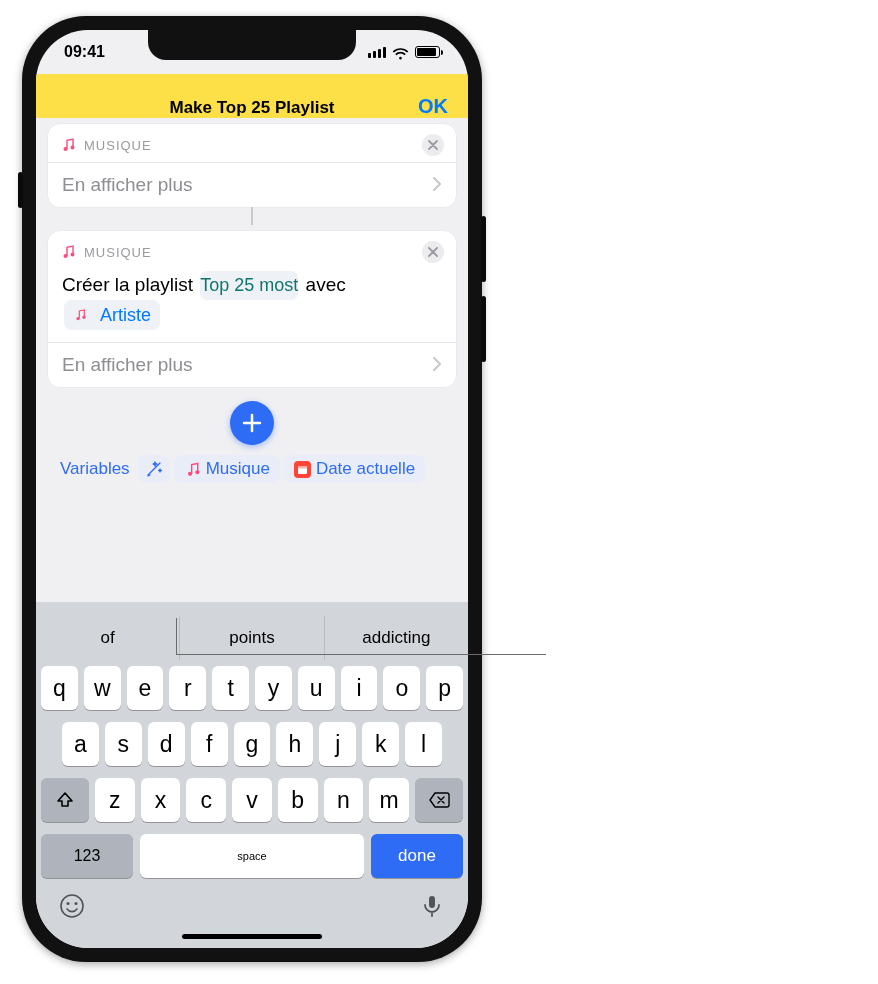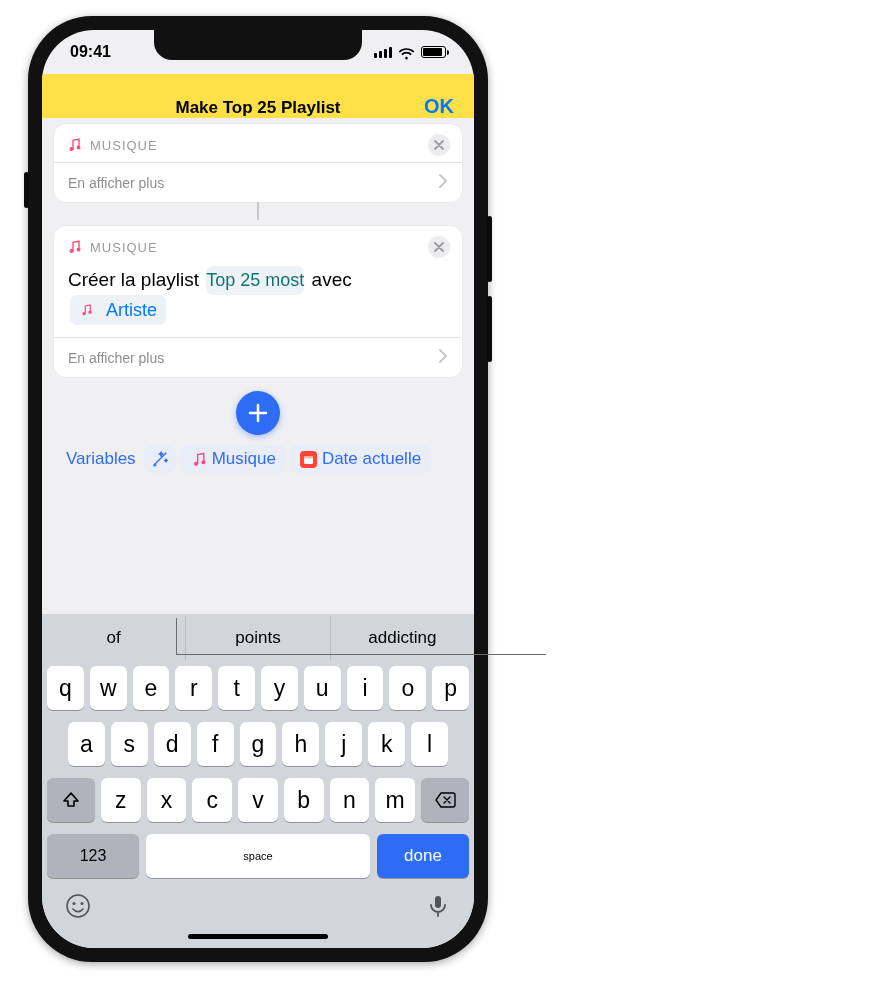--- a/index.html
+++ b/index.html
@@ -1,21 +1,21 @@
 <!DOCTYPE html>
 <html><head>
 <meta charset="utf-8">
 <style>
   * { box-sizing: border-box; margin: 0; padding: 0; font-family: -apple-system, "Helvetica Neue", Arial, sans-serif; }
   body { background: #fff; width: 878px; height: 984px; position: relative; }
 
   
   .frame {
     position: absolute;
-    left: 28px; top: 16px;
+    left: 22px; top: 16px;
     width: 460px; height: 946px;
     border-radius: 64px;
     background: #111;
     padding: 14px;
     box-shadow: 0 2px 8px rgba(0,0,0,0.35);
   }
   .frame::before, .frame::after { content:""; position:absolute; background:#0a0a0a; border-radius:3px; }
   .frame .btn-r1 { position:absolute; right:-4px; top:200px; width:5px; height:66px; background:#0a0a0a; border-radius:3px;}
   .frame .btn-r2 { position:absolute; right:-4px; top:280px; width:5px; height:66px; background:#0a0a0a; border-radius:3px;}
   .frame .btn-l  { position:absolute; left:-4px;  top:156px; width:5px; height:36px; background:#0a0a0a; border-radius:3px;}
@@ -68,21 +68,21 @@
   .close svg { width:10px;height:10px; }
   .card-body { padding: 2px 14px 12px; font-size:19px; color:#000; line-height:1.45; }
   .pill {
     display:inline-flex; align-items:center; background:#eef1f6; border-radius:7px;
     padding:1px 0 2px; font-size:18px; color:#0f766e; margin:0 2px;
   }
   .pill.var { color:#007aff; font-weight:500; gap:13px; padding:2px 9px;}
   .pill.var .m-icon{ width:14px;height:14px;}
   .card-more {
     border-top:1px solid #e4e4e8; padding:11px 14px; display:flex; align-items:center;
-    justify-content:space-between; color:#8e8e93; font-size:14px;
+    justify-content:space-between; color:#8e8e93; font-size:19px;
   }
   .chev { color:#c7c7cc; }
 
   .music-icon { width:16px; height:16px; }
 
   .addbtn {
     width:44px;height:44px;border-radius:22px;background:#2f6cf6;margin:14px auto 10px;
     display:flex;align-items:center;justify-content:center;box-shadow:0 2px 6px rgba(47,108,246,0.4);
   }
   .addbtn svg{width:20px;height:20px;}
@@ -94,21 +94,21 @@
   .varbar .link { color:#2f6cf6; padding:4px 4px;}
   .chip {
     display:inline-flex;align-items:center;gap:5px;background:#e9edf8;border-radius:8px;
     padding:4px 10px;color:#2f6cf6;font-weight:500;font-size:17px;
   }
   .chip.iconly{padding:5px 7px;}
   .chip .ci{width:17px;height:17px;border-radius:4px;display:flex;align-items:center;justify-content:center;}
   .ci.red{background:#ff4438;}
 
   
-  .kbd { margin-top:auto; background:#d2d5da; padding-top:2px; }
+  .kbd { margin-top:auto; background:#d2d5da; padding-top:14px; }
   .sugg { display:flex; height:44px; background:#d2d5da; }
   .sugg div { flex:1; display:flex;align-items:center;justify-content:center;font-size:17px;color:#000;}
   .sugg div+div{border-left:1px solid #b9bcc1;}
   .krow { display:flex; justify-content:center; gap:6px; padding:6px 5px; }
   .key {
     flex:1; min-width:0; height:44px; background:#fff; border-radius:6px;
     box-shadow:0 1px 0 rgba(0,0,0,0.3);
     display:flex;align-items:center;justify-content:center;
     font-size:23px; color:#000;
   }

